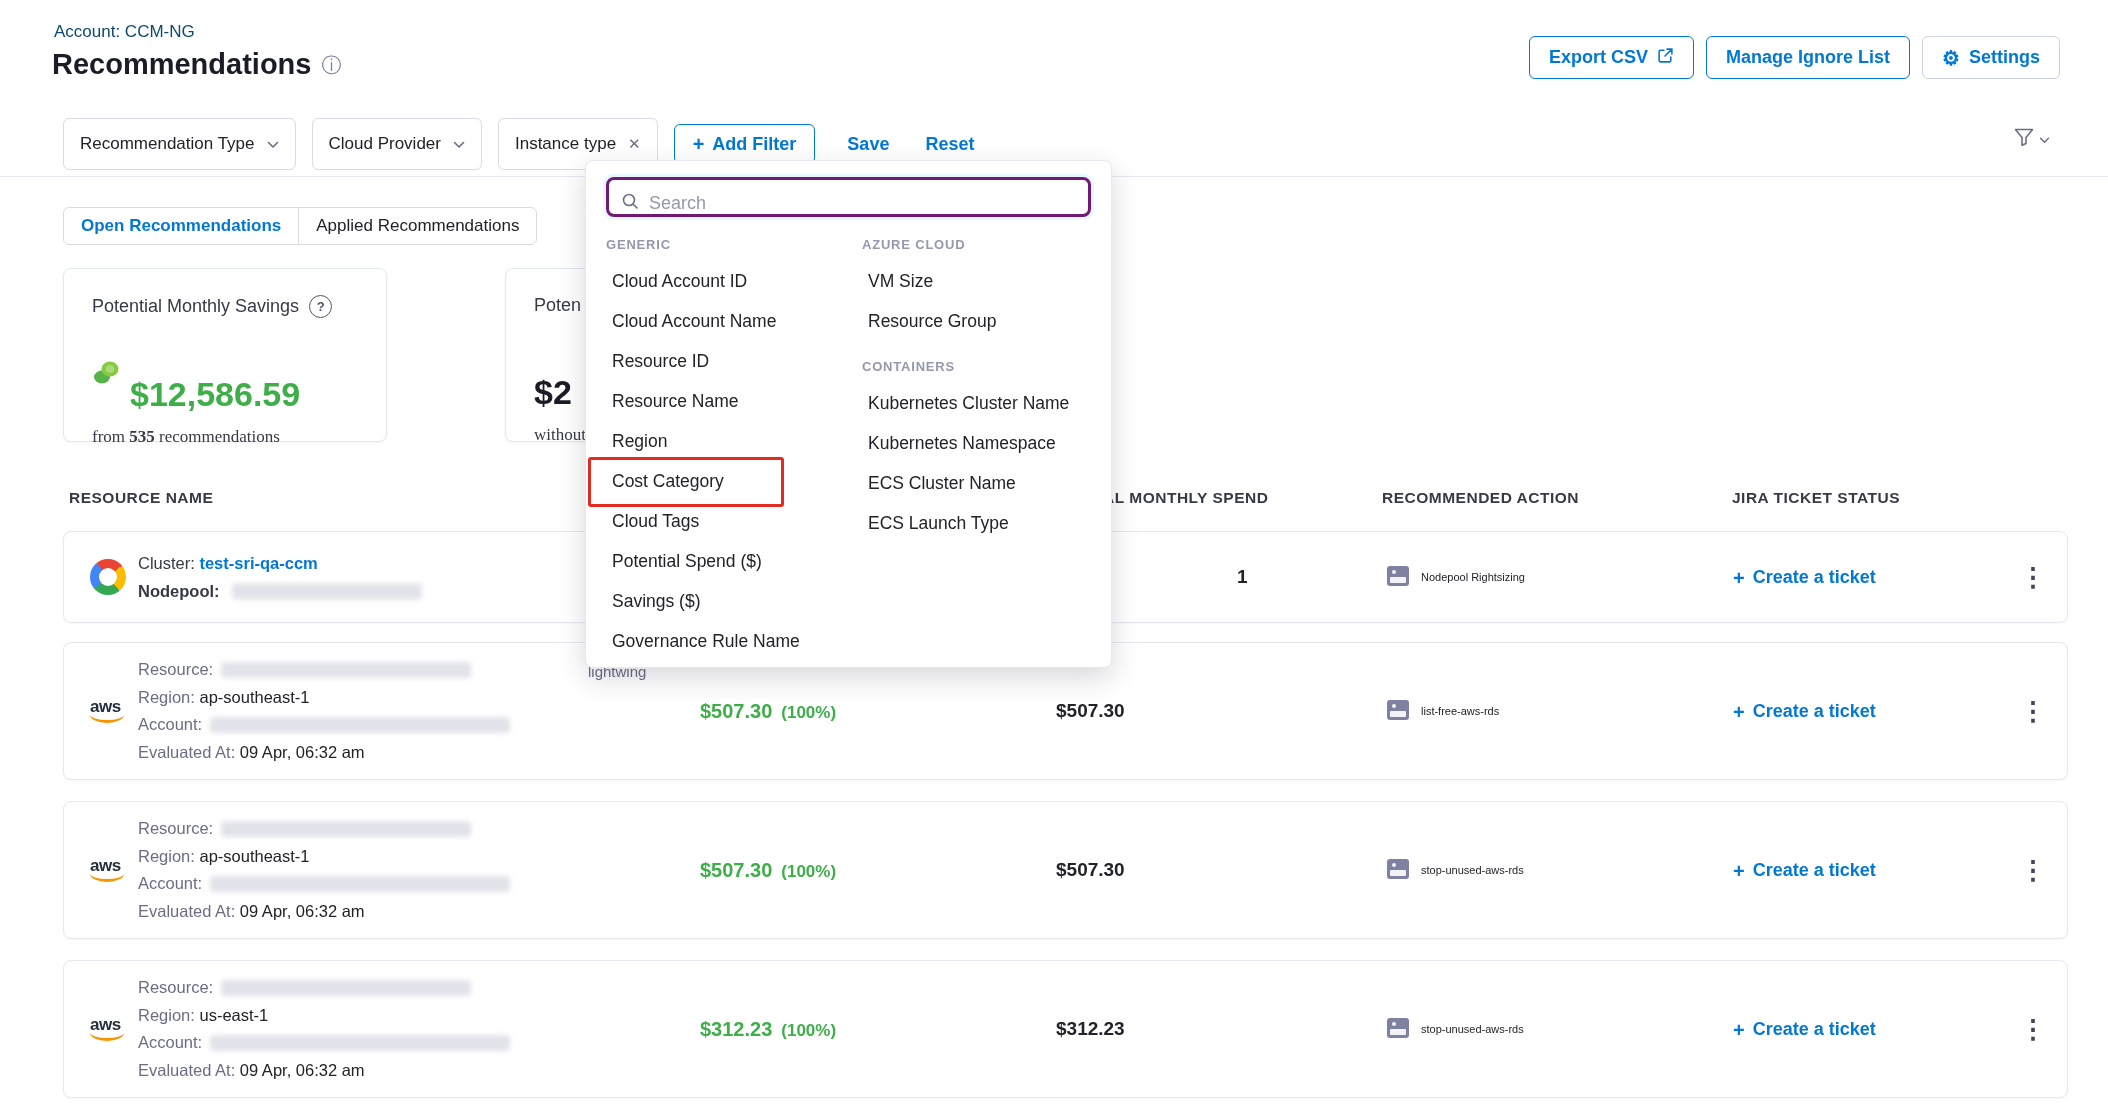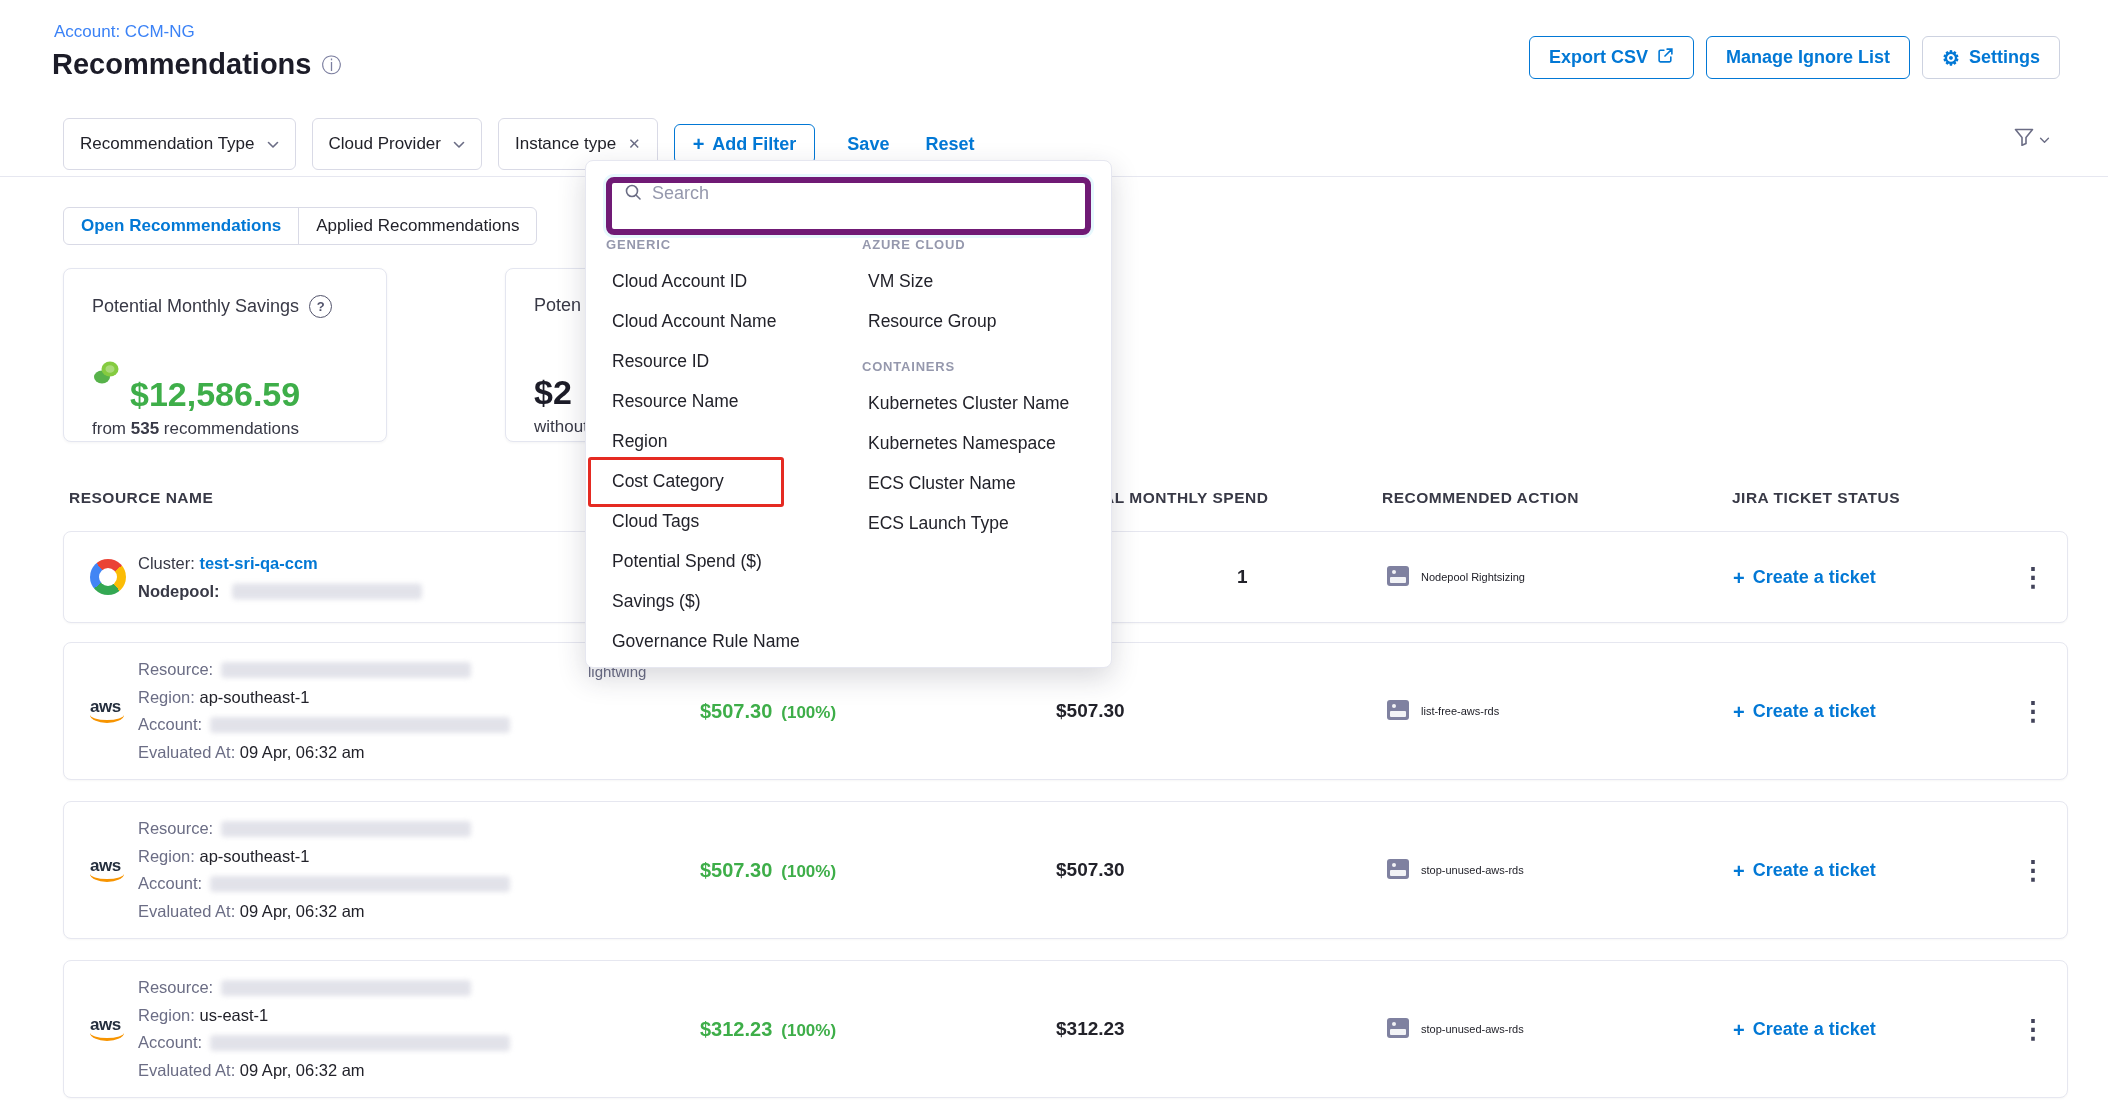--- a/index.html
+++ b/index.html
@@ -1,21 +1,21 @@
 <!DOCTYPE html>
 <html><head>
 <meta charset="utf-8">
 <style>
   * { box-sizing: border-box; margin: 0; padding: 0; }
   html, body { width: 2108px; height: 1114px; }
   body { font-family: "Liberation Sans", sans-serif; background: #fff; overflow: hidden; }
   .page { position: relative; width: 2108px; height: 1114px; background: #fff; }
 
   
-  .account-link { position: absolute; left: 54px; top: 22px; font-size: 17px; color: #3b82f6; cursor: pointer; }
+  .account-link { position: absolute; left: 54px; top: 22px; font-size: 17px; color: #0c4a6e; cursor: pointer; }
   .title-row { position: absolute; left: 52px; top: 48px; display: flex; align-items: center; gap: 10px; }
   .page-title { font-size: 29px; font-weight: 700; color: #1c1c28; }
   .info-icon { font-size: 20px; color: #7c7fa0; line-height: 1; cursor: pointer; }
   .top-actions { position: absolute; top: 36px; right: 48px; display: flex; gap: 12px; }
   .btn { display: flex; align-items: center; gap: 9px; height: 43px; padding: 0 19px; border-radius: 6px;
          background: #fff; color: #0278d5; font-weight: 700; font-size: 18px; font-family: inherit; cursor: pointer; }
   .btn.blue-border { border: 1.5px solid #0278d5; }
   .btn.light-border { border: 1.5px solid #cdd2e0; }
   .gear-glyph { font-size: 20px; line-height: 1; }
 
@@ -45,28 +45,28 @@
   
   .card { position: absolute; top: 268px; width: 324px; height: 174px; background: #fff; border: 1px solid #e4e6f0;
           border-radius: 8px; padding: 26px 28px; box-shadow: 0 1px 3px rgba(40,41,61,.05); }
   .card-title-row { display: flex; align-items: center; gap: 10px; font-size: 18px; color: #383946; }
   .help-icon { width: 23px; height: 23px; border-radius: 50%; border: 1.5px solid #52536b; color: #52536b;
                font-size: 13px; font-weight: 700; display: flex; align-items: center; justify-content: center; cursor: pointer; }
   .amount-row { margin-top: 16px; display: flex; align-items: center; gap: 10px; }
   .amount { font-size: 34px; font-weight: 700; margin-top: 41px; }
   .amount.green { color: #3eae49; }
   .amount.dark { color: #1c1c28; }
-  .card-sub { margin-top: 5px; font-size: 17px; color: #383946; }
+  .card-sub { margin-top: 13px; font-size: 17px; color: #383946; font-family: Liberation Serif, serif; }
   .card-sub b { font-weight: 700; }
 
   
   .dropdown { position: absolute; left: 585px; top: 160px; width: 527px; height: 508px; background: #fff;
               border: 1px solid #e6e7f0; border-radius: 8px; box-shadow: 0 10px 28px rgba(40,41,61,.18);
               z-index: 50; padding: 16px 20px; }
-  .search-box { display: flex; align-items: flex-start; gap: 10px; height: 58px; border: 6px solid #701a75;
+  .search-box { display: flex; align-items: flex-end; gap: 10px; height: 40px; border: 3px solid #701a75;
                 border-radius: 8px; padding: 0 12px; box-shadow: 0 0 0 3px rgba(11,185,240,.10); }
   .search-input { flex: 1; border: none; outline: none; font-size: 18px; color: #22222a; font-family: inherit; background: transparent; }
   .search-input::placeholder { color: #9598ad; }
   .dd-col { position: absolute; top: 74px; }
   .dd-col.left { left: 20px; width: 244px; }
   .dd-col.right { left: 276px; width: 240px; }
   .dd-section { height: 20px; line-height: 20px; margin: 0 0 6px; font-size: 13px; font-weight: 700;
                 color: #9598ad; letter-spacing: .8px; }
   .dd-section.spaced { margin-top: 16px; }
   .dd-item { height: 40px; line-height: 40px; padding: 0 6px; font-size: 17.5px; color: #22222a;

